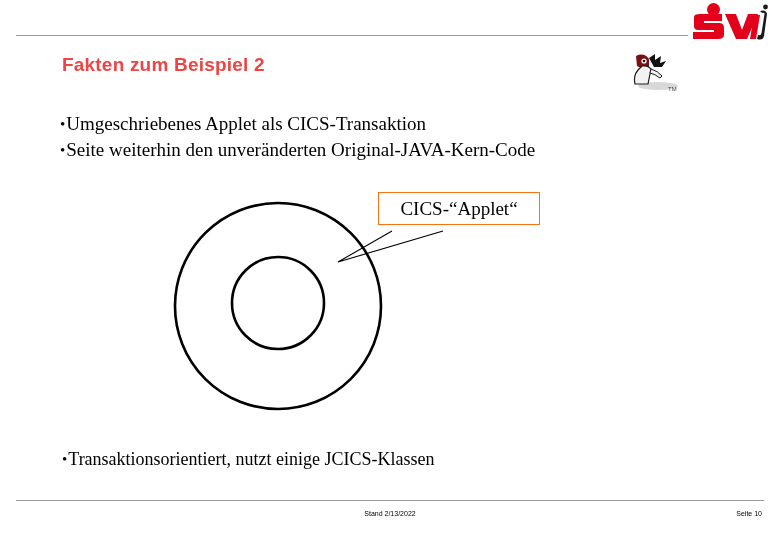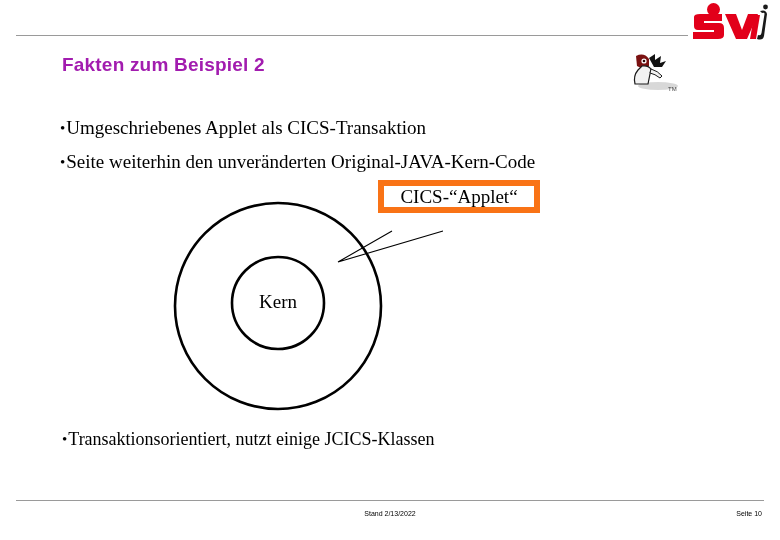--- a/index.html
+++ b/index.html
@@ -45,43 +45,44 @@
   }
 
   
   .slide-title {
     position: absolute;
     left: 62px;
     top: 54px;
     font-family: "Liberation Sans", sans-serif;
     font-weight: bold;
     font-size: 19px;
-    color: #a21caf;
+    color: #ef4444;
     letter-spacing: 0.2px;
     white-space: nowrap;
   }
 
   
   .bullets {
     position: absolute;
     left: 60px;
     font-family: "Liberation Serif", serif;
     color: #000000;
   }
   .bullets.top { top: 111px; }
   .bullets.bottom { top: 427px; }
 
   .bullet-line {
     font-size: 19px;
-    line-height: 34px;
+    line-height: 25px;
     white-space: nowrap;
   }
   .bullets.bottom .bullet-line {
     font-size: 18px;
     line-height: 25px;
+    margin-top: 20px;
   }
   .bullet-line .dot {
     font-size: 15px;
     vertical-align: 1px;
     padding-right: 1px;
   }
   .bullets.bottom { left: 62px; }
 
   
   .diagram {
@@ -89,24 +90,24 @@
     left: 0;
     top: 0;
     width: 780px;
     height: 540px;
     pointer-events: none;
   }
 
   .callout-box {
     position: absolute;
     left: 378px;
-    top: 180px;
+    top: 192px;
     width: 162px;
     height: 33px;
-    border: 6px solid #f97316;
+    border: 1px solid #f97316;
     background: #ffffff;
     box-sizing: border-box;
   }
   .callout-text {
     position: absolute;
     left: 0;
     top: 0;
     width: 100%;
     height: 100%;
     display: flex;
@@ -203,21 +204,20 @@
   <svg class="diagram" width="780" height="540" viewBox="0 0 780 540" xmlns="http://www.w3.org/2000/svg">
     <circle cx="278" cy="306" r="103" fill="#ffffff" stroke="#000000" stroke-width="2.6"></circle>
     <circle cx="278" cy="303" r="46" fill="#ffffff" stroke="#000000" stroke-width="2.6"></circle>
     <polyline points="443,231 338,262 392,231" fill="none" stroke="#000000" stroke-width="1.1"></polyline>
   </svg>
 
   <div class="callout-box">
     <div class="callout-text">CICS-“Applet“</div>
   </div>
 
-  <div class="kern-label">Kern</div>
 
   <div class="bullets bottom">
     <div class="bullet-line">
       <span class="dot">•</span><span>Transaktionsorientiert, nutzt einige JCICS-Klassen</span>
     </div>
   </div>
 
   <div class="footer-rule"></div>
   <div class="footer-center">Stand 2/13/2022</div>
   <div class="footer-right">Seite 10</div>

